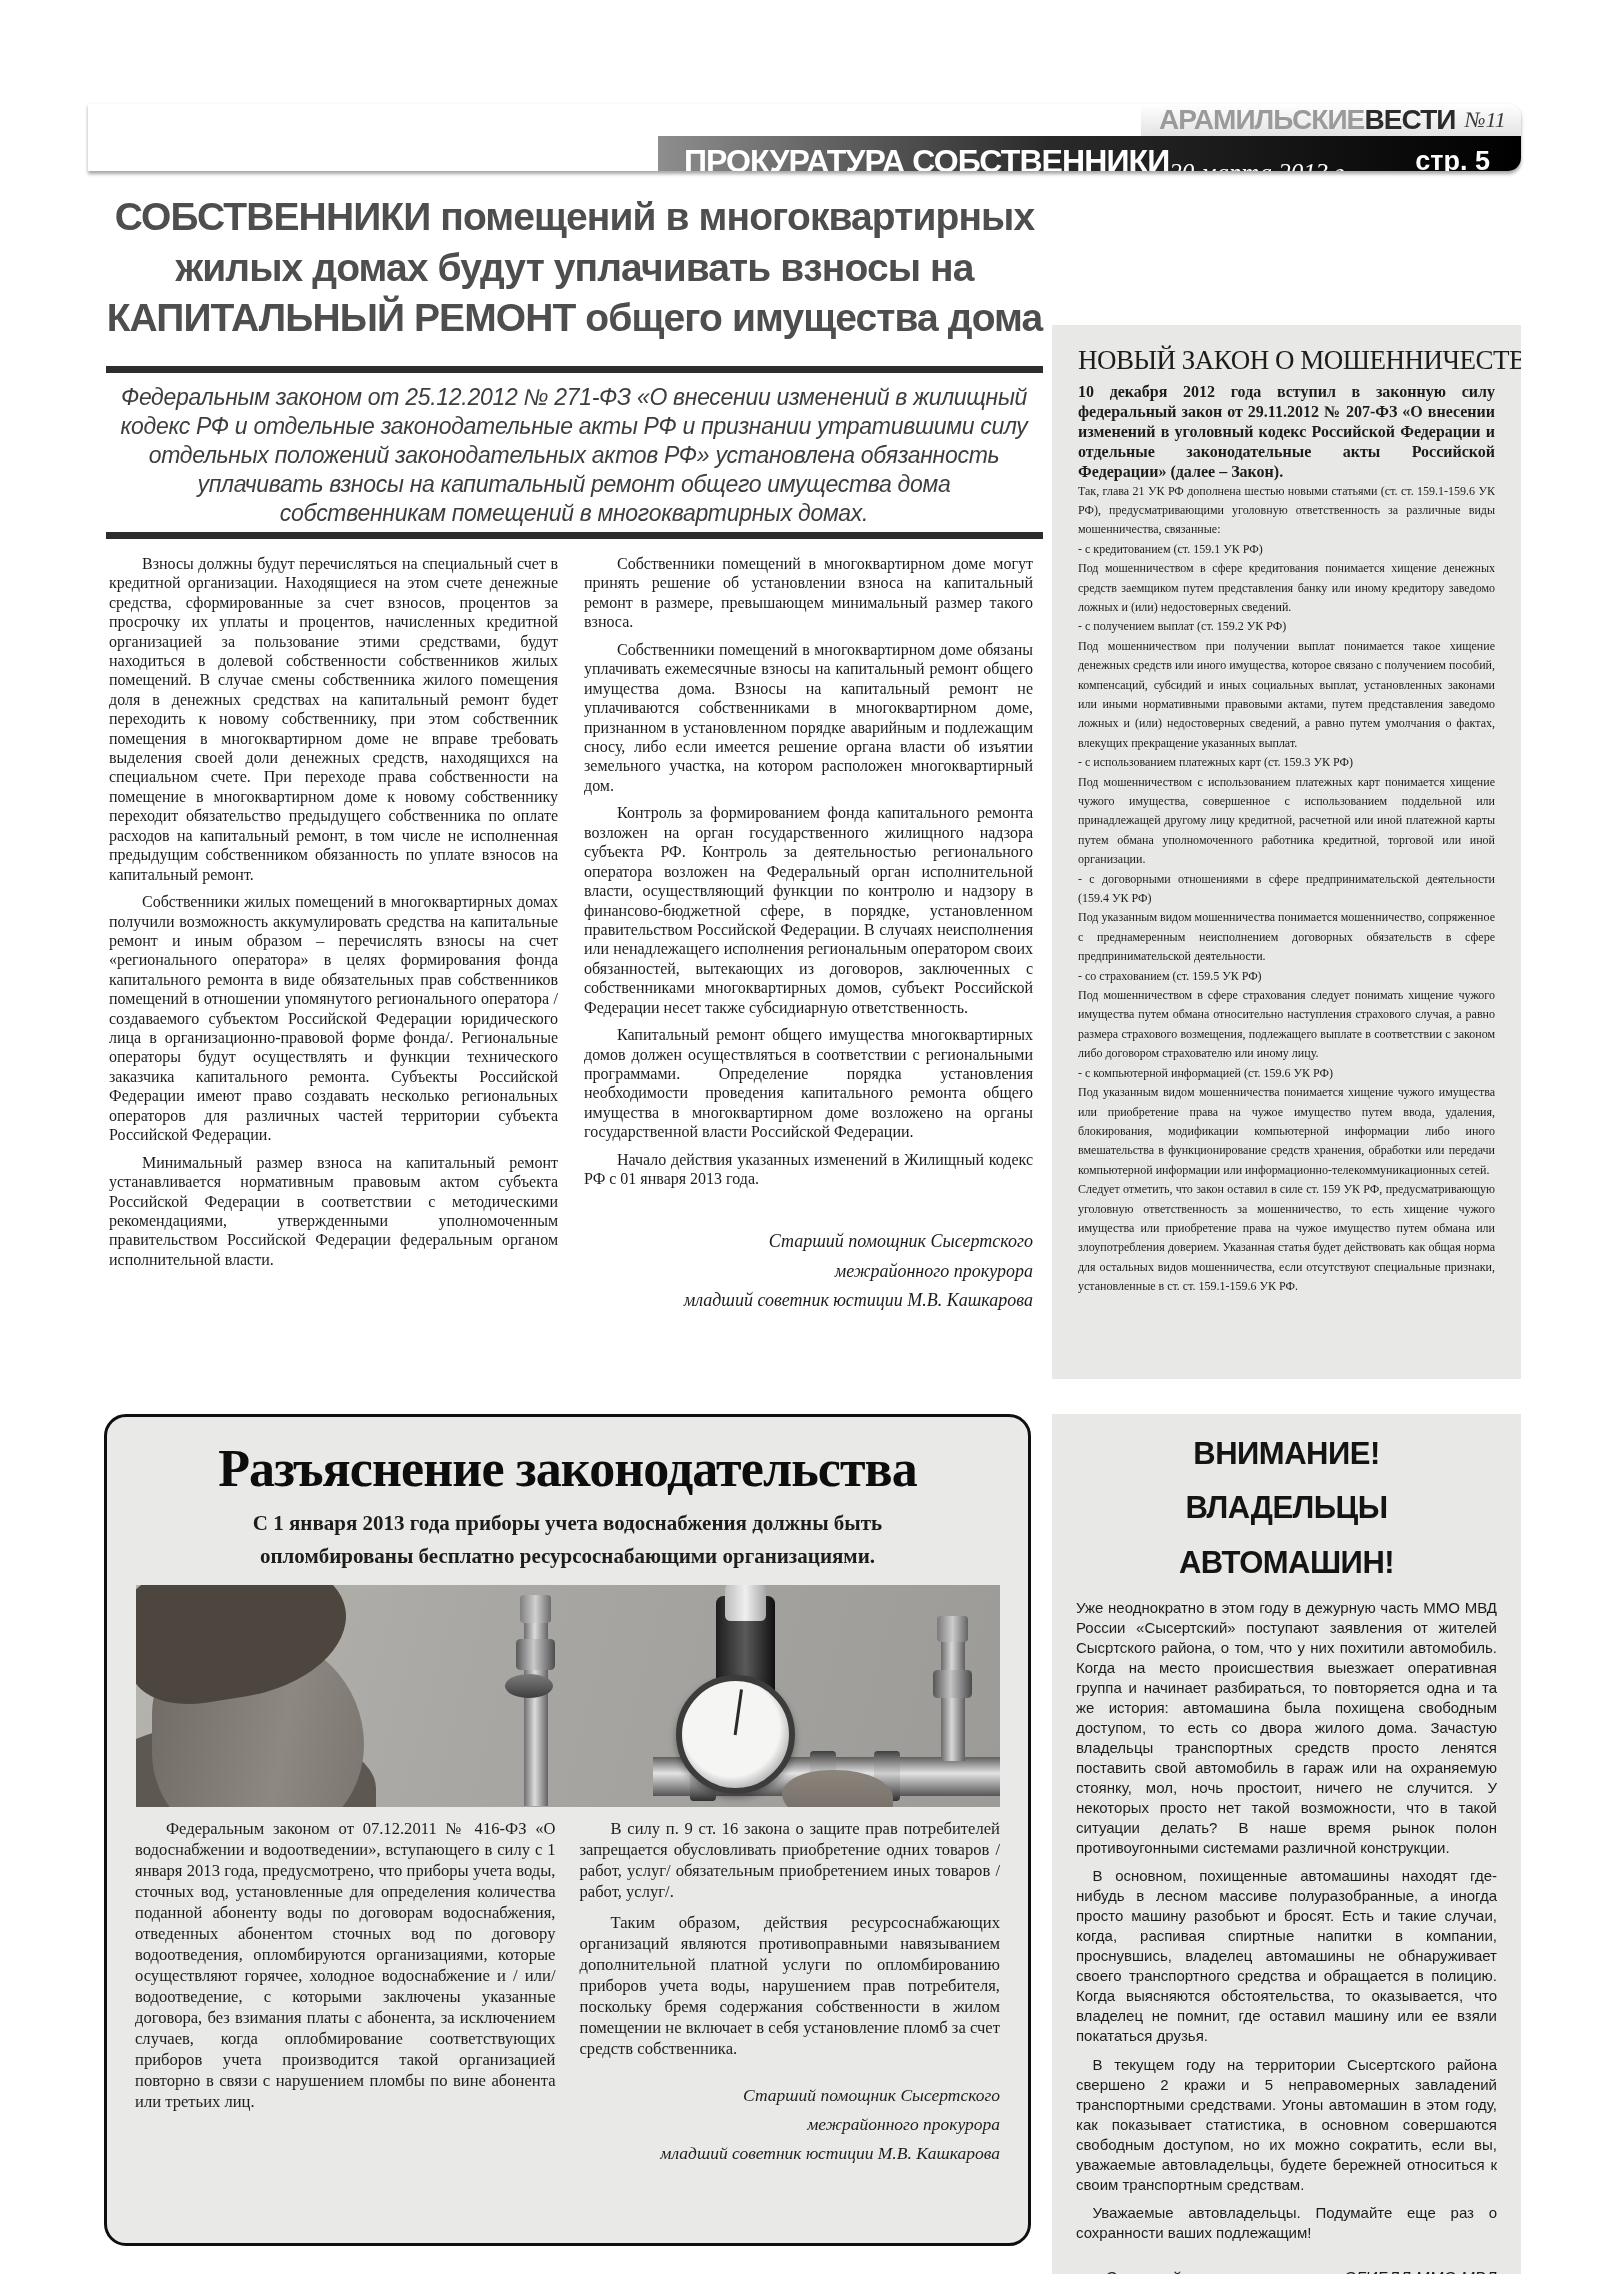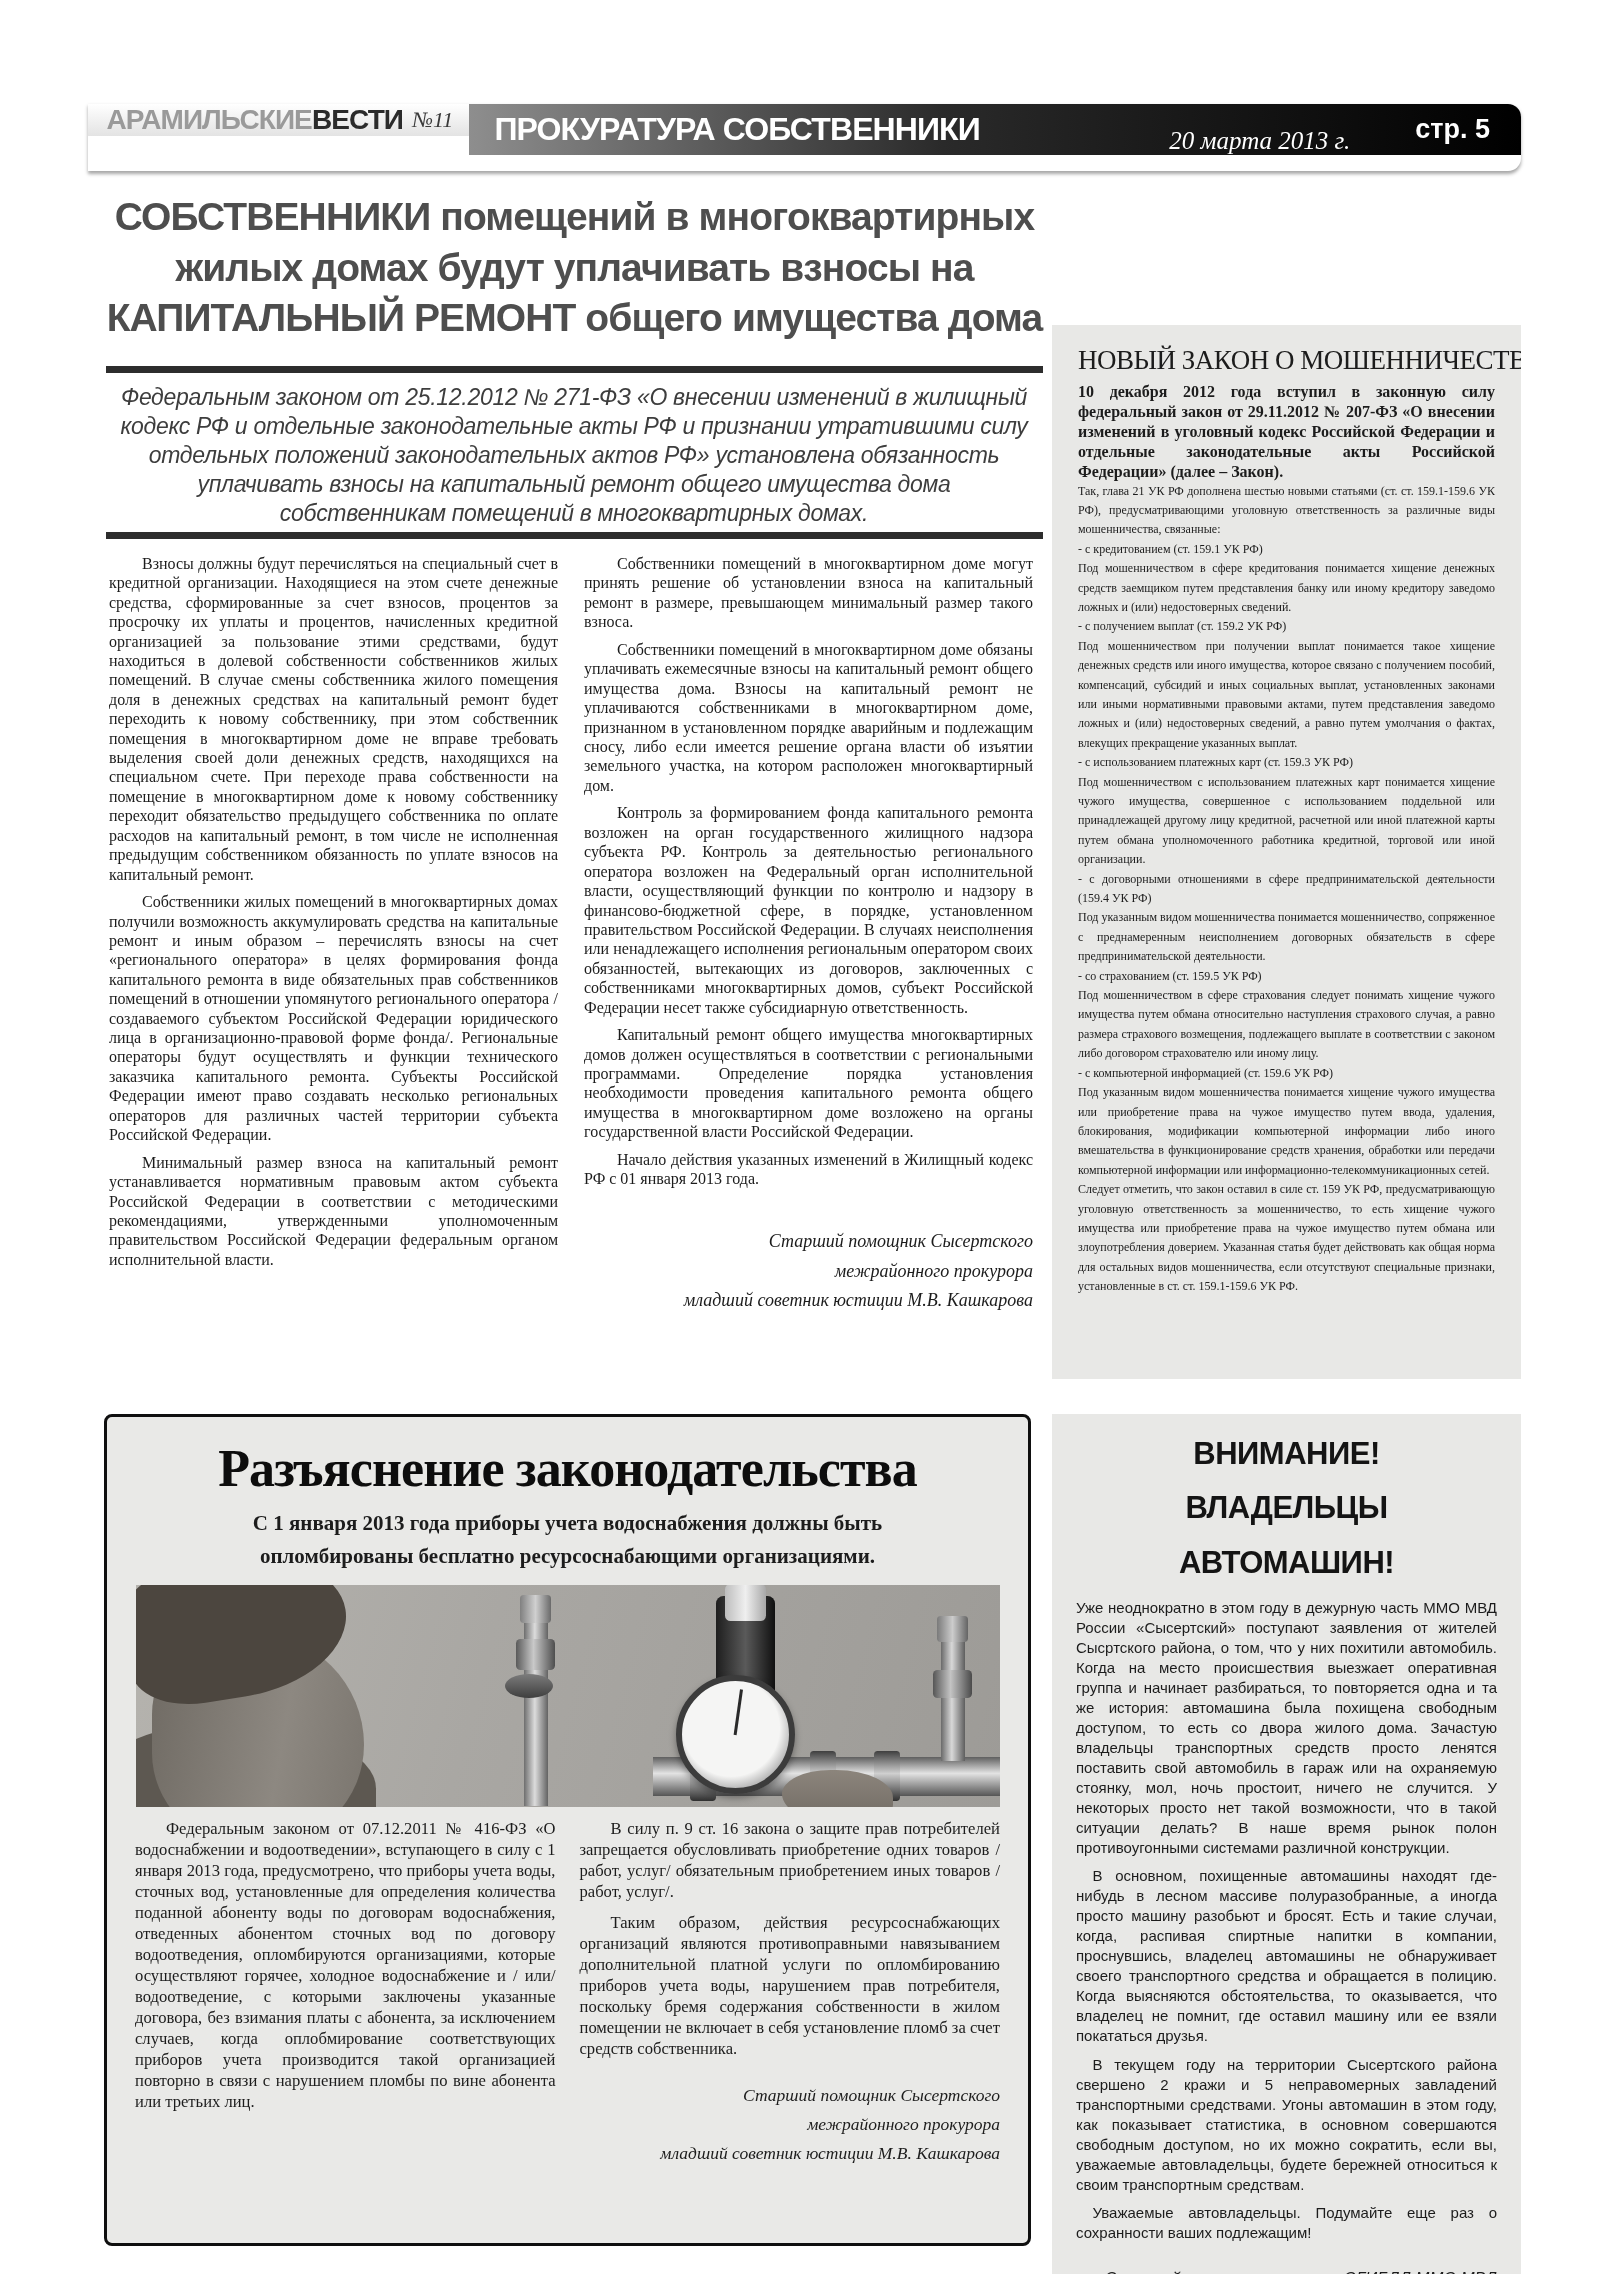--- a/index.html
+++ b/index.html
@@ -1,22 +1,22 @@
 <!DOCTYPE html>
 <html lang="ru" style="font-size:14.8px"><head>
 <meta charset="utf-8">
 <style>
   html,body{margin:0;padding:0;background:#9b9b9b;}
   .page{position:relative;width:1619px;height:2290px;background:#ffffff;margin:0 auto;overflow:hidden;
         font-family:"Liberation Serif",serif;color:#1c1c1c;}
   .abs{position:absolute;}
 
   
-  .masthead{left:88px;top:104px;width:1433px;height:67px;display:flex;align-items:flex-start;
-            border-radius:0 13px 13px 0;overflow:hidden;box-shadow:0 2.8px 3.7px rgba(0,0,0,.35);}
+  .masthead{left:88px;top:104px;width:1433px;height:67px;display:flex;align-items:flex-end;
+            border-radius:0 13px 13px 0;overflow:hidden;box-shadow:0 2.8px 3.7px rgba(0,0,0,.35);flex-direction:column;}
   .mast-left{width:362px;background:linear-gradient(#ffffff,#e3e3e3);display:flex;align-items:center;
              padding-left:18.5px;font-family:"Liberation Sans",sans-serif;white-space:nowrap;}
   .brand-light{font-size:28px;font-weight:700;color:#9a9a9a;letter-spacing:-0.9px;}
   .brand-bold{font-size:28px;font-weight:700;color:#2b2b2b;letter-spacing:-0.9px;}
   .brand-issue{font-size:22px;font-style:italic;color:#3a3a3a;margin-left:9.2px;font-family:"Liberation Serif",serif;}
   .mast-right{flex:1;background:linear-gradient(to right,#8e8e8e,#2a2a2a 45%,#000000);color:#fff;
               display:flex;align-items:center;padding:0 31px 0 26px;}
   .mast-section{font-family:"Liberation Sans",sans-serif;font-weight:700;font-size:32px;letter-spacing:-0.9px;flex:1;}
   .mast-date{font-style:italic;font-size:25px;margin-right:65px;white-space:nowrap;margin-top:23px;}
   .mast-page{font-family:"Liberation Sans",sans-serif;font-weight:700;font-size:27px;white-space:nowrap;}
@@ -37,21 +37,21 @@
 
   
   .fraud-box{left:1052px;top:325px;width:469px;height:1054px;background:#e8e8e6;
              padding:20px 26px;box-sizing:border-box;overflow:hidden;}
   .fraud-title{font-size:27px;letter-spacing:-0.5px;margin:0 0 5.5px 0;font-weight:400;white-space:nowrap;}
   .fraud-intro{font-weight:700;font-size:16px;line-height:20px;text-align:justify;margin:0;}
   .fraud-body p{margin:0;text-indent:0;font-size:12px;line-height:19.4px;text-align:justify;}
 
   
   .clar-box{left:104px;top:1414px;width:927px;height:832px;background:#e9e9e7;
-            border:3.7px solid #0f0f0f;border-radius:8px;box-sizing:border-box;
+            border:3.7px solid #0f0f0f;border-radius:22px;box-sizing:border-box;
             padding:14.8px 28px;overflow:hidden;}
   .clar-title{text-align:center;font-weight:700;font-size:52px;letter-spacing:-0.9px;color:#0d0d0d;margin:7.4px 0 9.2px 0;}
   .clar-sub{text-align:center;font-weight:700;font-size:21px;line-height:1.55;width:85%;margin:0 auto 13px auto;}
   .photo{position:relative;width:864px;height:222px;margin:0 auto;overflow:hidden;
          background:linear-gradient(105deg,#b5b3ae 0%,#a9a7a3 40%,#9d9b97 100%);}
   .ph-hair{position:absolute;left:-11px;top:-26px;width:222px;height:138px;background:#4c463f;
            border-radius:40% 60% 62% 38%;transform:rotate(-9deg);}
   .ph-face{position:absolute;left:16.6px;top:48px;width:212px;height:212px;
            background:linear-gradient(100deg,#6f6a63,#8d8881 60%,#7a756e);border-radius:42% 58% 52% 48%;}
   .ph-shoulder{position:absolute;left:-37px;top:138px;width:277px;height:120px;background:#5d5851;

